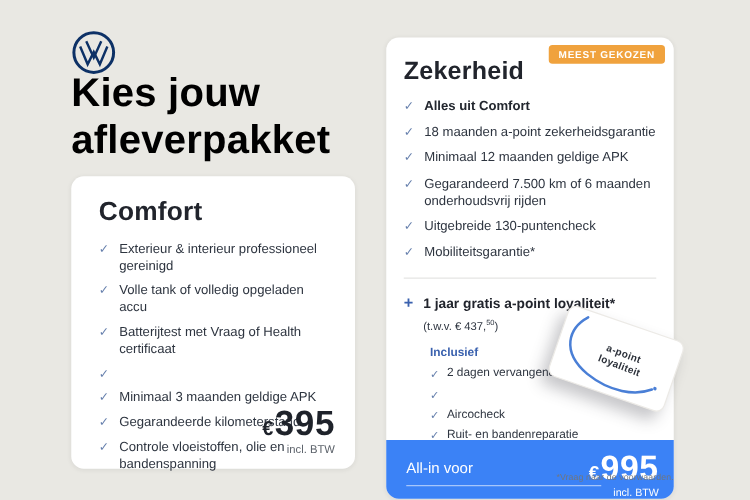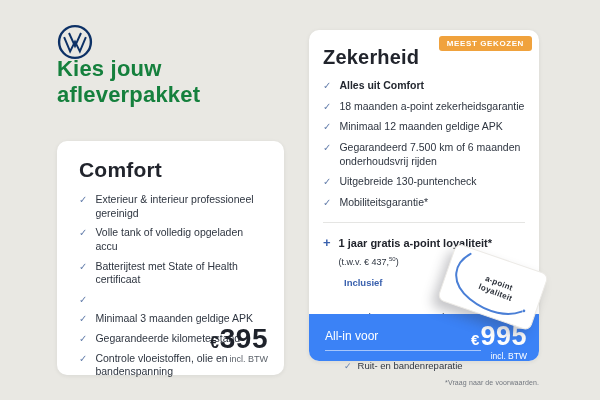--- a/index.html
+++ b/index.html
@@ -5,48 +5,48 @@
   html,body{margin:0;padding:0;}
   .stage{
     position:relative;width:600px;height:400px;background:#e9e8e3;
     font-family:"Liberation Sans",sans-serif;overflow:hidden;
     -webkit-font-smoothing:antialiased;
   }
   
   .vw-logo{position:absolute;left:57px;top:24px;width:36px;height:36px;}
   .page-heading{
     position:absolute;left:57px;top:56px;width:200px;
-    font-size:22px;line-height:1.16;font-weight:600;color:#15803d;letter-spacing:.2px;
+    font-size:32px;line-height:1.16;font-weight:600;color:#000000;letter-spacing:.2px;
   }
   
   .card{position:absolute;background:#fff;border-radius:10px;
         box-shadow:0 1px 4px rgba(40,40,40,.08);box-sizing:border-box;}
   .card-comfort{left:57px;top:141px;width:227px;height:234px;padding:17px 16px 12px 22px;}
-  .card-zekerheid{left:309px;top:30px;width:230px;height:331px;padding:16px 12px 0 14px;}
+  .card-zekerheid{left:309px;top:30px;width:230px;height:369px;padding:16px 12px 0 14px;}
   .card-title{font-size:21px;font-weight:700;color:#21242c;letter-spacing:.2px;}
   .card-zekerheid .card-title{font-size:20px;}
   
   ul.checks{list-style:none;margin:11px 0 0 0;padding:0;display:flex;flex-direction:column;gap:6px;}
   ul.checks li{display:flex;gap:8px;font-size:10.5px;line-height:1.3;color:#2e3540;}
   ul.checks .txt{max-width:186px;}
   .chk{color:#6780ad;font-size:10px;line-height:1.35;flex:0 0 auto;}
   .card-zekerheid ul.checks{gap:7px;margin-top:10px;}
   .card-zekerheid ul.checks li:first-child .txt{font-weight:700;color:#23272f;text-align:right;}
   
   .badge{position:absolute;top:6px;right:7px;background:#f0a23d;color:#fff;
          font-size:8px;font-weight:700;letter-spacing:.6px;padding:3px 8px;border-radius:3px;}
   
   .divider{height:1px;background:#e5e5e3;margin:13px 2px 10px 0;}
   .bonus-row{display:flex;gap:8px;align-items:baseline;}
   .plus{color:#3a61ae;font-weight:700;font-size:13px;line-height:1;flex:0 0 auto;}
   .bonus-title{font-size:11px;font-weight:700;color:#21242c;}
   .bonus-value{font-size:9px;color:#2e3540;white-space:nowrap;}
   .bonus-value sup{font-size:6px;}
   .inclusief{margin:8px 0 0 21px;}
-  .inclusief-label{color:#3a61ae;font-size:9.5px;font-weight:700;margin-bottom:23px;}
+  .inclusief-label{color:#3a61ae;font-size:9.5px;font-weight:700;margin-bottom:5px;}
   ul.sub-checks{list-style:none;margin:0;padding:0;display:flex;flex-direction:column;gap:4px;}
   ul.sub-checks li{display:flex;gap:6px;font-size:9.5px;line-height:1.25;color:#2e3540;}
   ul.sub-checks .chk{font-size:9px;}
   
   .comfort-price{position:absolute;right:16px;bottom:11px;text-align:right;color:#1e222a;}
   .price-line{display:flex;align-items:baseline;justify-content:flex-end;gap:1px;}
   .price-cur{font-size:16px;font-weight:600;}
   .price-amt{font-size:28px;font-weight:700;letter-spacing:.5px;line-height:1;}
   .vat-note{font-size:9px;color:#5d636b;margin-top:1px;}
   
@@ -90,21 +90,21 @@
       <li>
         <span class="chk">✓</span>
         <span class="txt">Exterieur &amp; interieur professioneel gereinigd</span>
         </li>
       <li>
         <span class="chk">✓</span>
         <span class="txt">Volle tank of volledig opgeladen accu</span>
         </li>
       <li>
         <span class="chk">✓</span>
-        <span class="txt">Batterijtest met State of Health certificaat</span>
+        <span class="txt">Batterijtest met Vraag of Health certificaat</span>
         </li>
       <li>
         <span class="chk">✓</span>
         </li>
       <li>
         <span class="chk">✓</span>
         <span class="txt">Minimaal 3 maanden geldige APK</span>
         </li>
       <li>
         <span class="chk">✓</span>

